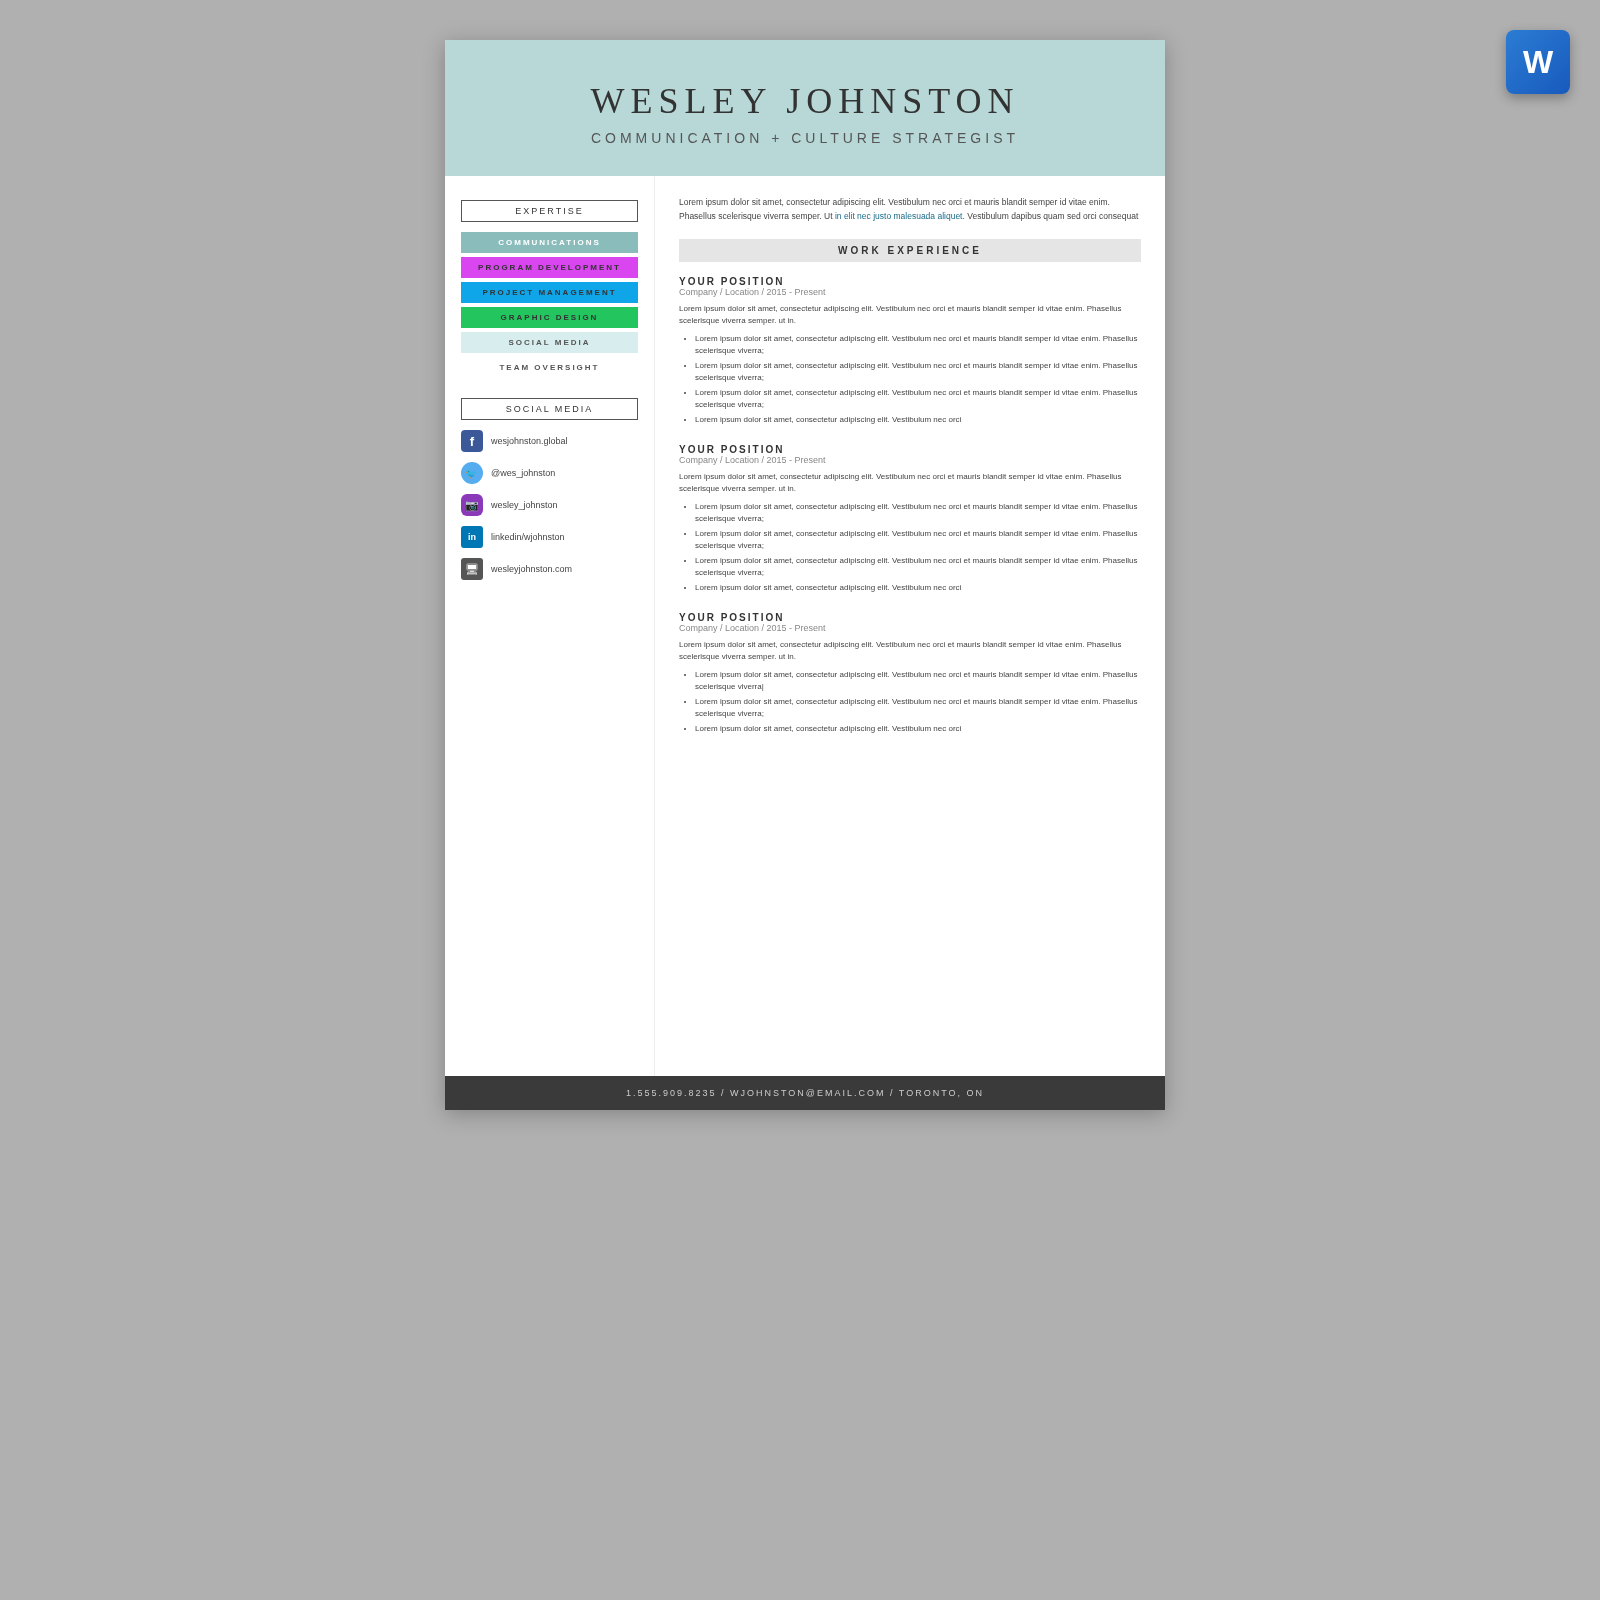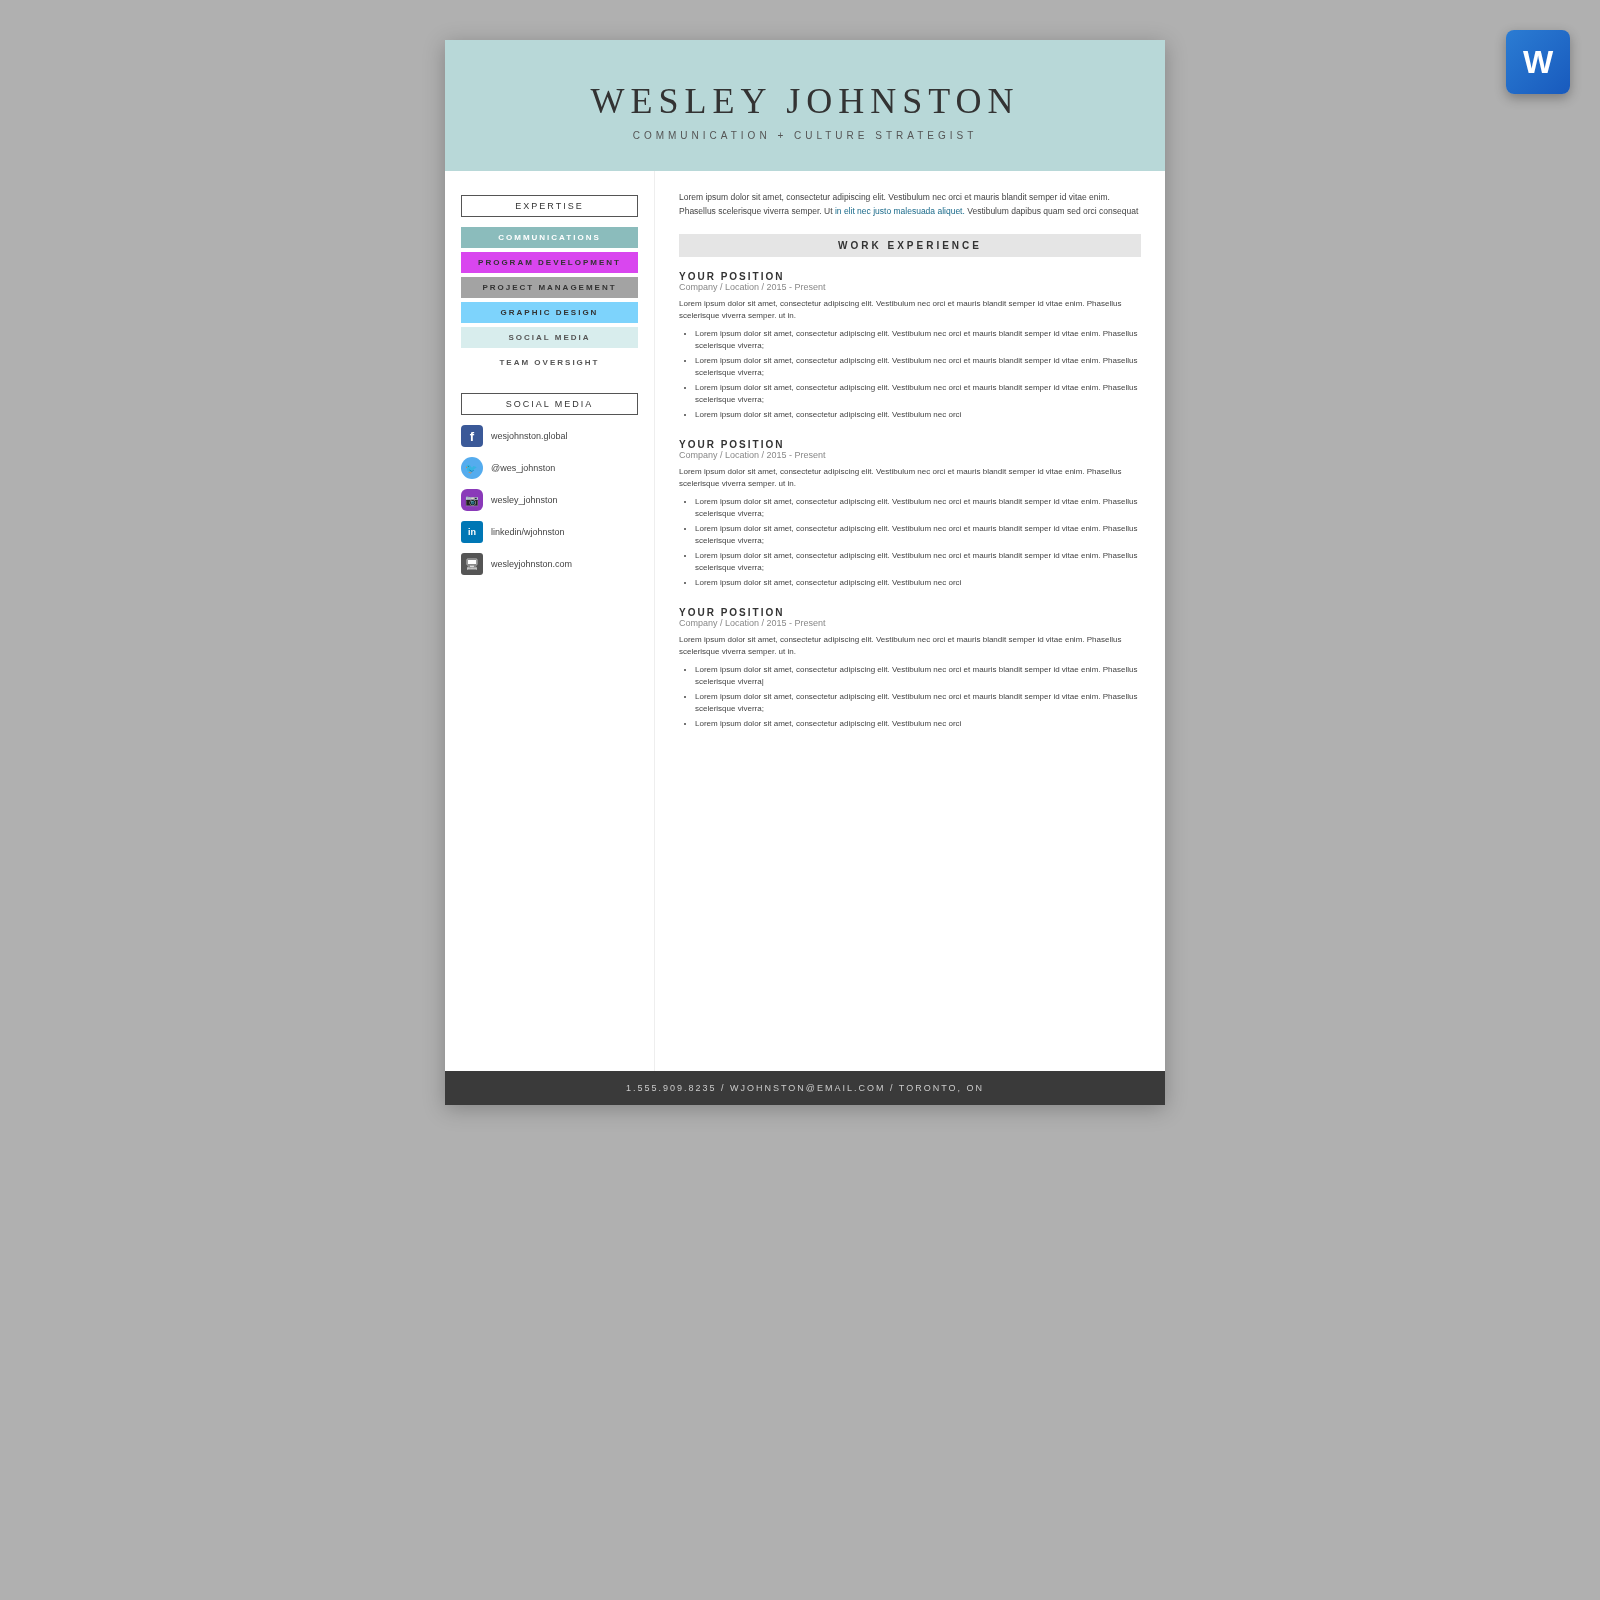--- a/index.html
+++ b/index.html
@@ -49,21 +49,21 @@
     .resume-header .name {
       font-size: 36px;
       font-weight: 300;
       letter-spacing: 6px;
       color: #333;
       text-transform: uppercase;
       font-family: 'Georgia', serif;
     }
 
     .resume-header .title {
-      font-size: 10px;
+      font-size: 14px;
       letter-spacing: 4px;
       color: #555;
       text-transform: uppercase;
       margin-top: 8px;
       text-align: center;
     }
 
     
     .resume-body {
       display: flex;
@@ -239,22 +239,22 @@
   </div>
 
   <div class="resume-body">
 
     <div class="left-col">
 
       <div class="left-section">
         <div class="section-box-label">EXPERTISE</div>
         <div class="expertise-item" style="background-color:#8bbcbc; color:#fff;">COMMUNICATIONS</div>
         <div class="expertise-item" style="background-color:#d946ef;">PROGRAM DEVELOPMENT</div>
-        <div class="expertise-item" style="background-color:#a3a3a3;">PROJECT MANAGEMENT</div>
-        <div class="expertise-item" style="background-color:#7dd3fc;">GRAPHIC DESIGN</div>
+        <div class="expertise-item" style="background-color:#0ea5e9;">PROJECT MANAGEMENT</div>
+        <div class="expertise-item" style="background-color:#22c55e;">GRAPHIC DESIGN</div>
         <div class="expertise-item" style="background-color:#d8eded; color:#555;">SOCIAL MEDIA</div>
         <div class="expertise-item plain" style="color:#555; font-size:8px; letter-spacing:2px; font-weight:bold; text-align:center; padding:6px 4px;">TEAM OVERSIGHT</div>
       </div>
 
       <div class="left-section">
         <div class="section-box-label">SOCIAL MEDIA</div>
 
         <div class="social-item">
           <div class="social-icon fb" style="font-size:13px; font-weight:bold;">f</div>
           <span>wesjohnston.global</span>

